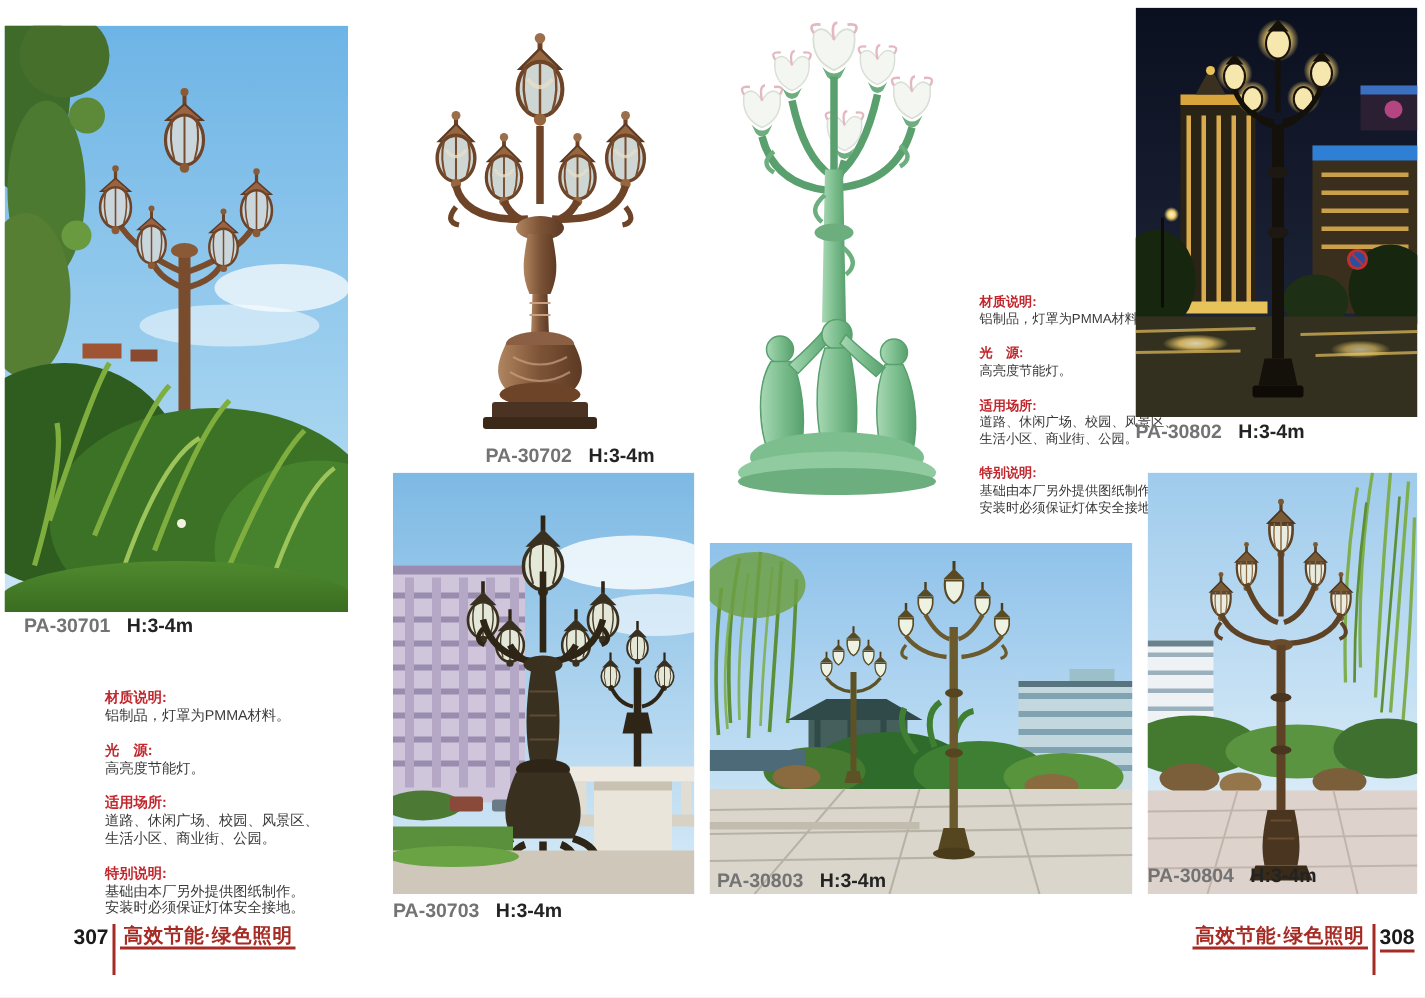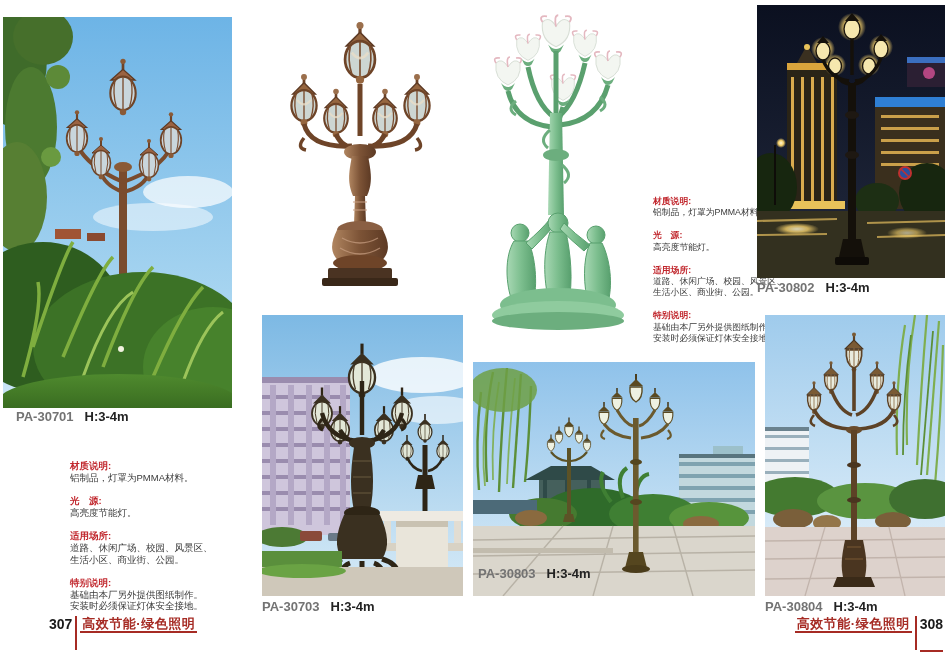--- a/index.html
+++ b/index.html
@@ -18,21 +18,21 @@
   .spec-right{left:653px;top:184px;font-size:8.8px;line-height:11.2px;}
   .footer{position:absolute;display:flex;align-items:flex-start;}
   .footer .pnum{font-size:14px;font-weight:bold;color:#1a1a1a;line-height:16px;}
   .footer .vline{width:2px;background:#a62b24;}
   .footer .slogan{font-size:13px;font-weight:bold;color:#a62b24;letter-spacing:0.5px;
                   padding:4px 2px 3px 2px;border-bottom:2px solid #a62b24;line-height:8px;}
   .f-left{left:6px;top:616px;margin-left:43px;}
   .f-left .vline{height:34px;margin:0 3px;}
   .f-right{right:7px;top:616px;}
   .f-right .vline{height:34px;margin:0 3px;}
-  .f-right .pnum{border-bottom:2px solid #a62b24;padding-bottom:18px;}
+  .f-right .pnum{border-bottom:2px solid #a62b24;padding-bottom:1px;}
 </style>
 </head>
 <body>
 
 <div id="canvas">
 
   <div class="photo" style="left:3px;top:17px;width:229px;height:391px;">
     <svg width="229" height="391" viewBox="0 0 229 391">
       <defs>
         <linearGradient id="sky1" x1="0" y1="0" x2="0" y2="1">
@@ -130,20 +130,23 @@
       <path d="M103,190 L113,190 L114,218 L102,218 Z" fill="url(#bz2)"></path>
       <path d="M101,196 h14 M101,204 h14" stroke="#c9a083" stroke-width="1.2"></path>
 
       <ellipse cx="108" cy="224" rx="23" ry="9" fill="#8a5f43"></ellipse>
       <path d="M85,224 C78,238 78,248 88,256 L128,256 C138,248 138,238 131,224 Z" fill="url(#bz2)"></path>
       <path d="M90,232 q18,10 36,0 M88,242 q20,12 40,0" stroke="#c9a083" stroke-width="1.4" fill="none" opacity="0.7"></path>
       <ellipse cx="108" cy="257" rx="27" ry="8" fill="#6e4428"></ellipse>
       <rect x="76" y="262" width="64" height="12" rx="2" fill="#4a3322"></rect>
       <rect x="70" y="272" width="76" height="8" rx="2" fill="#3a2819"></rect>
     </svg>
+  </div>
+  <div class="plabel centered" style="left:295px;top:296px;width:170px;">
+    <span class="code">PA-30702</span><span class="size">H:3-4m</span>
   </div>
 
   <div class="photo" style="left:468px;top:5px;width:182px;height:330px;">
     <svg width="182" height="330" viewBox="0 0 182 330">
       <defs>
         <linearGradient id="grn" x1="0" y1="0" x2="1" y2="0">
           <stop offset="0" stop-color="#a8d8b4"></stop>
             <stop offset="0.5" stop-color="#7cbe8e"></stop>
             <stop offset="1" stop-color="#58a06e"></stop>
         </linearGradient>
@@ -491,21 +494,21 @@
         <use href="#lan4" x="-8" y="-14" width="16" height="28" transform="translate(195,52)"></use>
         <use href="#lan4" x="-8" y="-14" width="16" height="28" transform="translate(144,38)"></use>
         <use href="#lan4" x="-8" y="-14" width="16" height="28" transform="translate(182,38)"></use>
         <path d="M131,62 Q140,74 158,76 M195,62 Q186,74 168,76 M144,48 Q152,62 160,64 M182,48 Q174,62 166,64" stroke="#6b5a2e" stroke-width="3" fill="none"></path>
         <path d="M131,68 q-6,7 1,9 M195,68 q6,7 -1,9" stroke="#6b5a2e" stroke-width="2.2" fill="none"></path>
         <path d="M156,190 L170,190 L174,206 L152,206 Z" fill="#55461f"></path>
         <ellipse cx="163" cy="207" rx="14" ry="4" fill="#4a3c1a"></ellipse>
       </g>
     </svg>
   </div>
-  <div class="plabel" style="left:478px;top:566px;">
+  <div class="plabel" style="left:478px;top:579px;">
     <span class="code">PA-30803</span><span class="size">H:3-4m</span>
   </div>
 
   <div class="photo" style="left:765px;top:315px;width:180px;height:281px;">
     <svg width="180" height="281" viewBox="0 0 180 281">
       <defs>
         <linearGradient id="sky5" x1="0" y1="0" x2="0" y2="1">
           <stop offset="0" stop-color="#9fcbec"></stop>
             <stop offset="1" stop-color="#e9f4fb"></stop>
         </linearGradient>
@@ -569,21 +572,21 @@
         <ellipse cx="89" cy="115" rx="8" ry="4" fill="#6a4c2c"></ellipse>
         <rect x="86" y="115" width="6" height="110" fill="#5d4226"></rect>
         <ellipse cx="89" cy="150" rx="7" ry="3" fill="#4a3520"></ellipse>
         <ellipse cx="89" cy="185" rx="7" ry="3" fill="#4a3520"></ellipse>
         <path d="M80,225 C76,244 76,252 78,262 L100,262 C102,252 102,244 98,225 Z" fill="#4a3520"></path>
         <path d="M82,232 h14 M80,244 h18" stroke="#6a4c2c" stroke-width="1.4"></path>
         <path d="M72,262 L106,262 L110,272 L68,272 Z" fill="#3a2a18"></path>
       </g>
     </svg>
   </div>
-  <div class="plabel" style="left:765px;top:599px;">
+  <div class="plabel" style="left:765px;top:576px;">
     <span class="code">PA-30804</span><span class="size">H:3-4m</span>
   </div>
 
   <div class="footer f-left">
     <span class="pnum">307</span>
     <div class="vline"></div>
     <span class="slogan">高效节能·绿色照明</span>
   </div>
 
   <div class="footer f-right">

